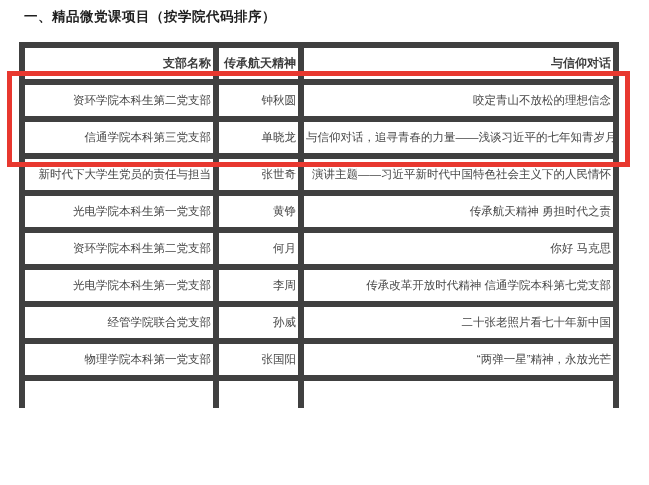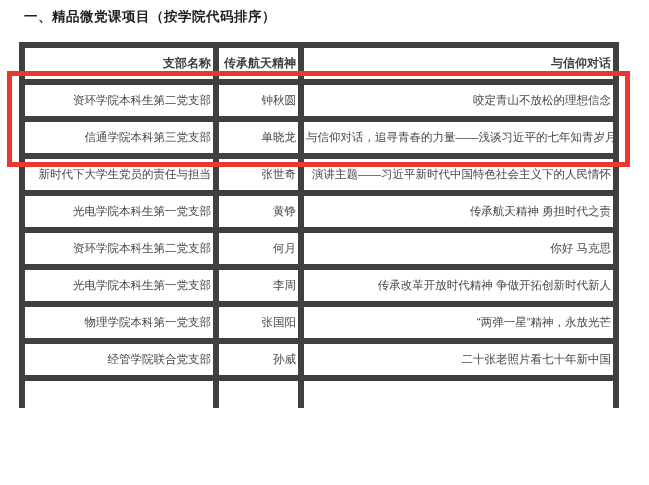--- a/index.html
+++ b/index.html
@@ -107,31 +107,31 @@
           <td>传承航天精神 勇担时代之责</td>
         </tr>
         <tr>
           <td>资环学院本科生第二党支部</td>
           <td>何月</td>
           <td>你好 马克思</td>
         </tr>
         <tr>
           <td>光电学院本科生第一党支部</td>
           <td>李周</td>
-          <td>传承改革开放时代精神 争做开拓创新时代新人</td>
+          <td>传承改革开放时代精神 信通学院本科第七党支部</td>
+        </tr>
+        <tr>
+          <td>经管学院联合党支部</td>
+          <td>孙威</td>
+          <td>二十张老照片看七十年新中国</td>
         </tr>
         <tr>
           <td>物理学院本科第一党支部</td>
           <td>张国阳</td>
           <td>“两弹一星”精神，永放光芒</td>
-        </tr>
-        <tr>
-          <td>经管学院联合党支部</td>
-          <td>孙威</td>
-          <td>二十张老照片看七十年新中国</td>
         </tr>
         <tr class="partial-row">
           <td></td>
           <td></td>
           <td></td>
         </tr>
       </tbody>
   </table>
 
   <div class="highlight-box"></div>

